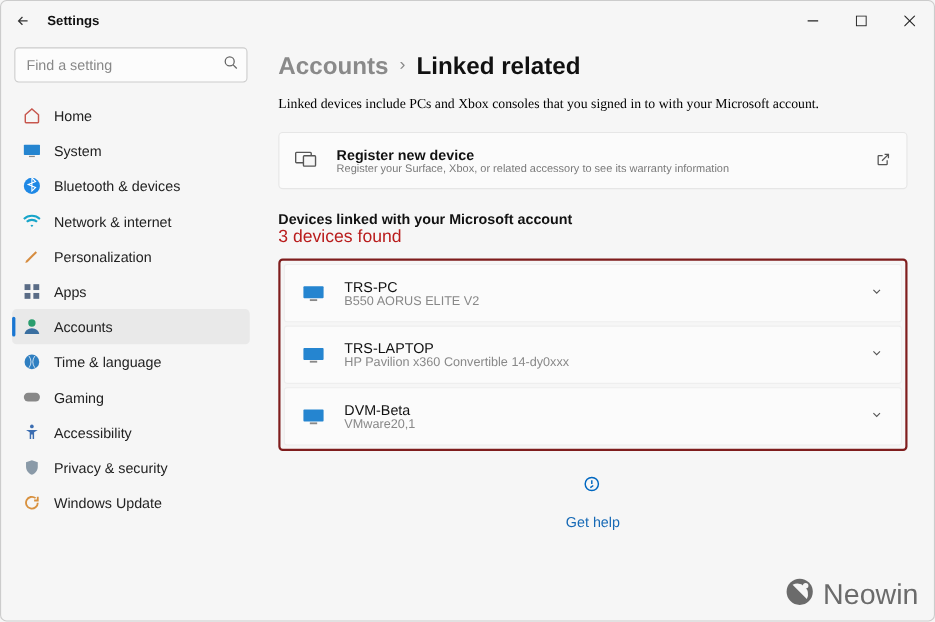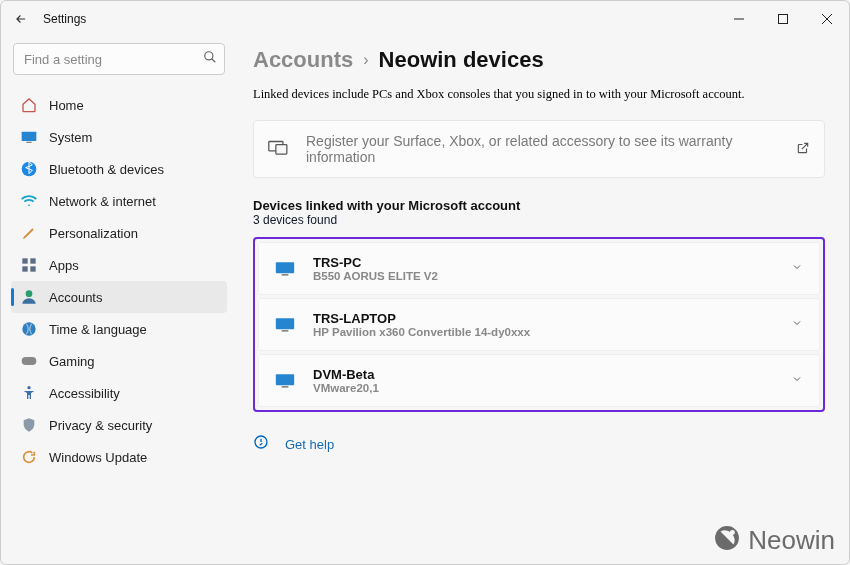--- a/index.html
+++ b/index.html
@@ -1,18 +1,18 @@
 <!DOCTYPE html>
 <html><head>
 <meta charset="utf-8">
 <style>
   * { box-sizing: border-box; margin: 0; padding: 0; font-family: "Segoe UI", Arial, sans-serif; }
   body { width: 850px; height: 565px; background: #f6f6f6; position: relative; overflow: hidden; border: 1px solid #ccc; border-radius: 6px; }
   .titlebar { height: 36px; display: flex; align-items: center; justify-content: space-between; padding: 0 0 0 8px; }
-  .titlebar-left { display: flex; align-items: center; gap: 10px; }
+  .titlebar-left { display: flex; align-items: center; gap: 10px; font-weight: bold; }
   .back-btn { width: 24px; height: 24px; display:flex; align-items:center; justify-content:center; font-size:16px; color:#333; }
   .title-text { font-size: 12px; color:#111; }
   .titlebar-right { display:flex; }
   .win-btn { width: 44px; height: 32px; display:flex; align-items:center; justify-content:center; font-size:11px; color:#222; }
   .content { display:flex; height: calc(100% - 36px); }
   .sidebar { width: 236px; padding: 6px 10px 10px 10px; }
   .user-block { display:flex; align-items:center; gap:10px; padding: 6px 4px 14px 4px; }
   .avatar { width:42px; height:42px; border-radius:50%; background: radial-gradient(circle at 30% 35%, #888 0%, #444 45%, #222 100%); }
   .user-name { font-size:13px; font-weight:600; color:#111; }
   .user-sub { width:100px; height:10px; background:#e4e4e4; margin-top:2px; border-radius:2px; }
@@ -27,32 +27,32 @@
   .nav-icon { width:16px; height:16px; display:flex; align-items:center; justify-content:center; font-size:14px; }
   .main { flex:1; padding: 10px 24px 0 16px; overflow:hidden; }
   .breadcrumb { display:flex; align-items:center; gap:10px; margin-bottom: 14px; }
   .bc-parent { font-size:22px; font-weight:600; color:#8a8a8a; }
   .bc-sep { color:#8a8a8a; font-size:16px; }
   .bc-current { font-size:22px; font-weight:600; color:#111; }
   .desc { font-size:12.5px; color:#000000; margin-bottom:18px;font-family:Liberation Serif, serif; }
   .card { background:#fbfbfb; border:1px solid #e6e6e6; border-radius:4px; padding: 12px 14px; display:flex; align-items:center; gap:16px; margin-bottom:20px; }
   .card .cicon { width:22px; color:#444; }
   .card-title { font-size:13px; font-weight:600; color:#111; }
-  .card-sub { font-size:14px; color:#7a7a7a; }
+  .card-sub { font-size:10px; color:#7a7a7a; }
   .card .open-icon { margin-left:auto; color:#555; font-size:14px; }
   .section-head { font-size:13px; font-weight:600; color:#111; }
-  .count-text { font-size:12px; color:#0f172a; margin-bottom:10px; }
-  .device-box { border:2px solid #6d28d9; border-radius:4px; padding:3px 3px;font-weight:bold; }
+  .count-text { font-size:16px; color:#b91c1c; margin-bottom:10px; }
+  .device-box { border:2px solid #7f1d1d; border-radius:4px; padding:3px 3px; }
   .device-row { background:#fbfbfb; border:1px solid #eee; border-radius:3px; padding:12px 16px; display:flex; align-items:center; gap:18px; margin-bottom:3px; }
   .device-row:last-child { margin-bottom:0; }
   .dev-icon { width:20px; height:16px; }
   .dev-name { font-size:13px; color:#111; }
   .dev-sub { font-size:11.5px; color:#888; }
   .chev { margin-left:auto; color:#555; font-size:13px; }
-  .help-row { display:flex; align-items:center; gap:14px; margin-top:22px; }
+  .help-row { display:flex; align-items:center; gap:14px; margin-top:22px;flex-direction:column; }
   .help-icon { width:18px; color:#0067c0; }
   .help-link { font-size:13px; color:#1669b5; }
   .watermark { position:absolute; right:14px; bottom:8px; display:flex; align-items:flex-start; gap:8px; color:#6b6b6b; font-size:26px; font-weight:500; }
   .wm-icon { width:26px; height:26px; }
 </style>
 </head>
 <body>
 
 <div class="titlebar">
   <div class="titlebar-left">
@@ -199,32 +199,33 @@
           </span>
         <span>Windows Update</span>
       </li>
     </ul>
   </div>
 
   <div class="main">
     <div class="breadcrumb">
       <span class="bc-parent">Accounts</span>
       <span class="bc-sep">›</span>
-      <span class="bc-current">Neowin devices</span>
+      <span class="bc-current">Linked related</span>
     </div>
     <p class="desc">Linked devices include PCs and Xbox consoles that you signed in to with your Microsoft account.</p>
 
     <div class="card">
       <span class="cicon">
         <svg width="22" height="18" viewBox="0 0 28 22" fill="none" stroke="#555" stroke-width="1.6">
             <rect x="1" y="4" width="18" height="12" rx="1"></rect>
             <rect x="10" y="8" width="14" height="12" rx="1" fill="#f6f6f6"></rect>
           </svg>
       </span>
       <div>
+        <div class="card-title">Register new device</div>
         <div class="card-sub">Register your Surface, Xbox, or related accessory to see its warranty information</div>
       </div>
       <span class="open-icon">
         <svg width="14" height="14" viewBox="0 0 24 24" fill="none" stroke="#555" stroke-width="2">
             <path d="M18 13v6a1 1 0 01-1 1H5a1 1 0 01-1-1V7a1 1 0 011-1h6M14 4h6v6M10 14L20 4"></path>
           </svg>
       </span>
     </div>
 
     <div class="section-head">Devices linked with your Microsoft account</div>

